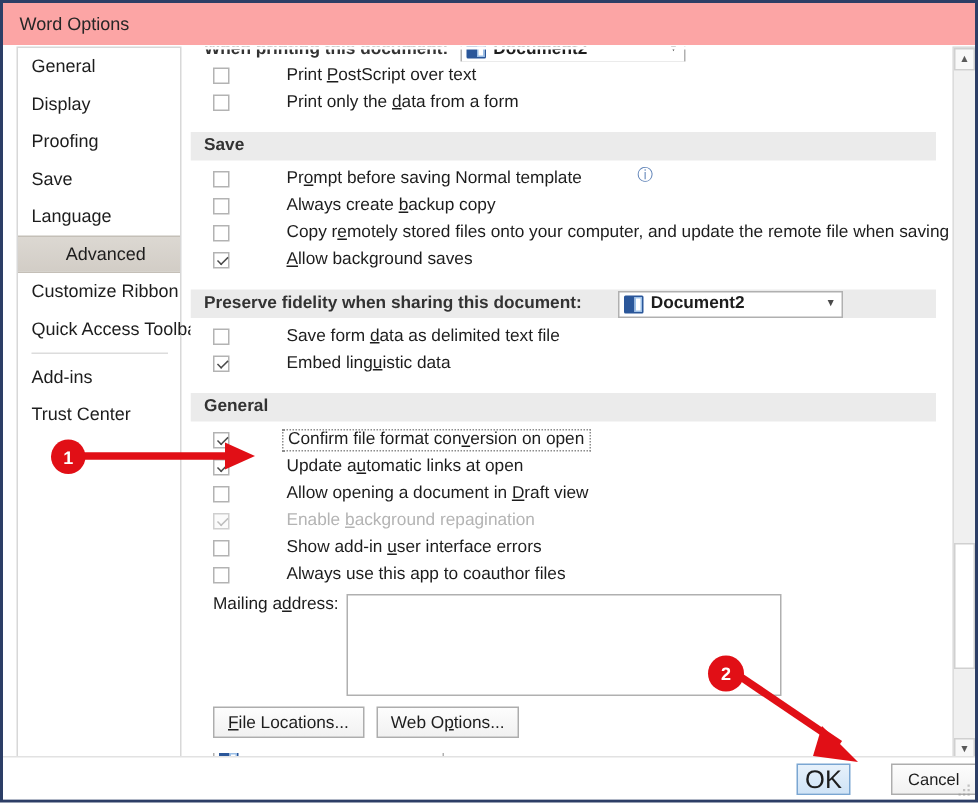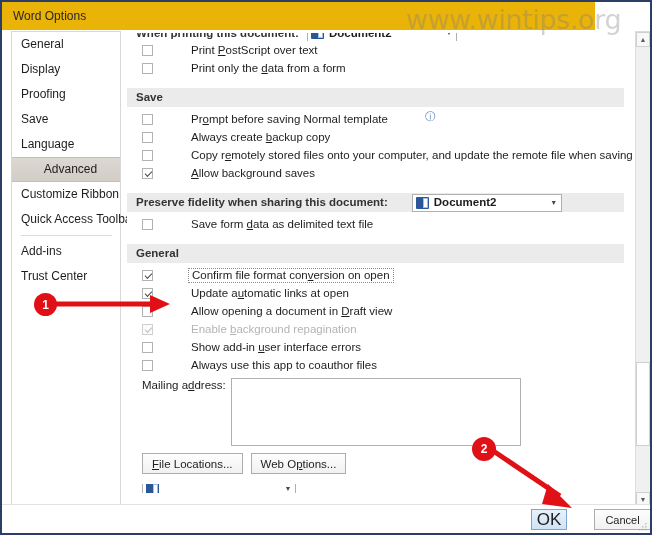--- a/index.html
+++ b/index.html
@@ -12,22 +12,22 @@
   }
   #dialog{
     position:absolute;left:0;top:0;width:652px;height:535px;
     box-sizing:border-box;
     border:2px solid #2c3e66;
     background:#ffffff;
     overflow:hidden;
   }
   
   #titlebar{
-    position:absolute;left:0;top:0;width:593px;height:28px;
-    background:#eab308;
+    position:absolute;left:0;top:0;width:648px;height:28px;
+    background:#fca5a5;
   }
   #title-text{
     position:absolute;left:11px;top:7px;
     font-size:12px;color:#262626;
     white-space:nowrap;
   }
   
   #watermark{
     position:absolute;left:404px;top:2px;
     font-size:27px;
@@ -242,21 +242,20 @@
 </style>
 </head>
 <body>
 
 <div id="dialog">
 
   <div id="titlebar">
     <div id="title-text">Word Options</div>
   </div>
 
-  <div id="watermark">www.wintips.org</div>
 
   <div id="nav">
     <div class="nav-item"><span>General</span></div>
     <div class="nav-item"><span>Display</span></div>
     <div class="nav-item"><span>Proofing</span></div>
     <div class="nav-item"><span>Save</span></div>
     <div class="nav-item"><span>Language</span></div>
     <div class="nav-item selected"><span>Advanced</span></div>
     <div class="nav-item"><span>Customize Ribbon</span></div>
     <div class="nav-item"><span>Quick Access Toolbar</span></div>
@@ -313,20 +312,24 @@
           <span class="combo">
             <span class="wicon"></span>
             <span class="ctext">Document2</span>
             <span class="arrow">▼</span>
           </span>
         </div>
 
         <div class="cbrow">
           <span class="cbox"></span>
           <span class="cblabel"><span>Save form </span><span class="u">d</span><span>ata as delimited text file</span></span>
+        </div>
+        <div class="cbrow">
+          <span class="cbox checked"></span>
+          <span class="cblabel"><span>Embed ling</span><span class="u">u</span><span>istic data</span></span>
         </div>
 
         <div class="sec-head">General</div>
 
         <div class="cbrow">
           <span class="cbox checked"></span>
           <span class="cblabel focusbox"><span>Confirm file format con</span><span class="u">v</span><span>ersion on open</span></span>
         </div>
         <div class="cbrow">
           <span class="cbox checked"></span>

